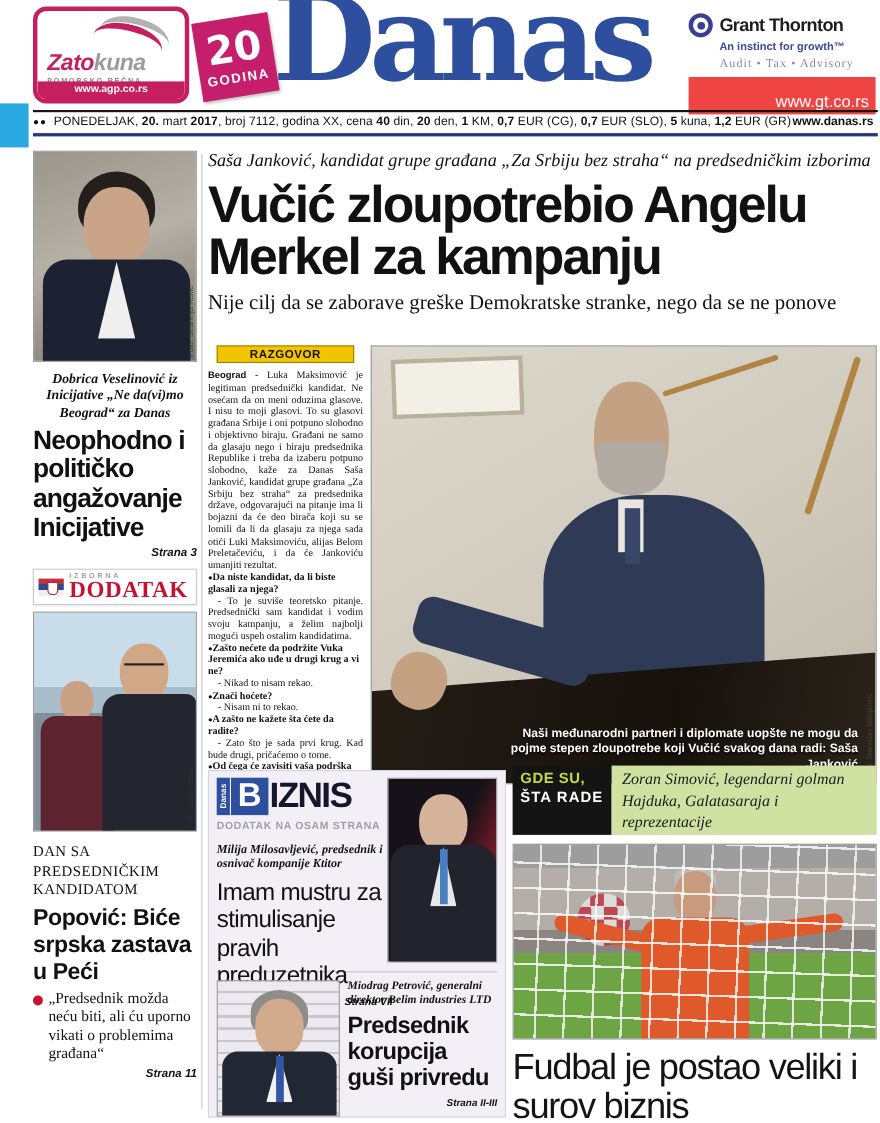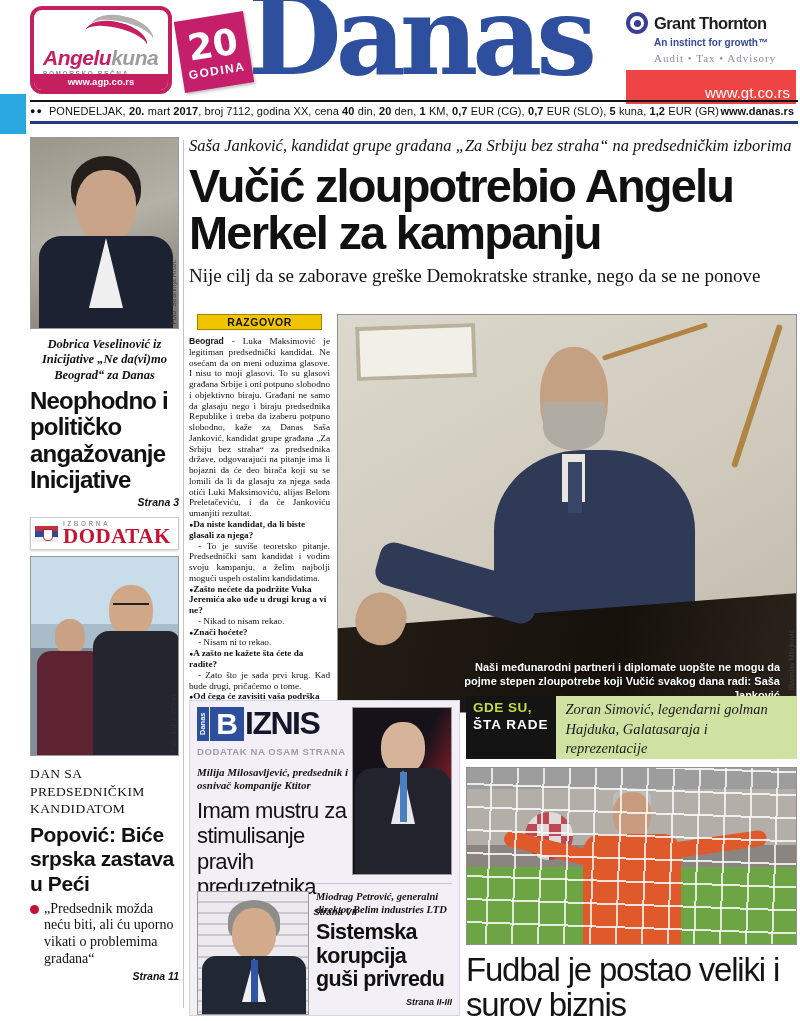--- a/index.html
+++ b/index.html
@@ -147,21 +147,21 @@
 </head>
 <body>
 
 <div class="page">
 
   <div class="cyan-sq"></div>
 
   <div class="ad-agent">
     <div class="swoosh1"></div>
     <div class="swoosh2"></div>
-    <div class="ag-brand"><span class="a1">Angelu</span><span class="a2">kuna</span></div>
+    <div class="ag-brand"><span class="a1">Zato</span><span class="a2">kuna</span></div>
     <div class="ag-tag">POMORSKO REČNA AGENCIJA</div>
     <div class="ag-url">www.agp.co.rs</div>
   </div>
 
   <div class="badge20">
     <div class="badge-num">20</div>
     <div class="badge-lbl">GODINA</div>
   </div>
 
   <div class="masthead">Danas</div>
@@ -291,21 +291,21 @@
     <div class="bz-s2">
       <div class="photo bz-photo2">
         <div class="bp2-hair"></div>
         <div class="bp2-head"></div>
         <div class="bp2-torso"></div>
         <div class="bp2-shirt"></div>
         <div class="bp2-tie"></div>
       </div>
       <div class="bz-s2-text">
         <div class="bz-kick2">Miodrag Petrović, generalni direktor Belim industries LTD</div>
-        <div class="bz-hl2">Sistemska korupcija guši privredu</div>
+        <div class="bz-hl2">Predsednik korupcija guši privredu</div>
         <div class="bz-page2">Strana II-III</div>
       </div>
     </div>
   </div>
 
   <div class="sport">
     <div class="sp-banner">
       <div class="sp-tag">
         <div class="sp-tag-l1">GDE SU,</div>
         <div class="sp-tag-l2">ŠTA RADE</div>

